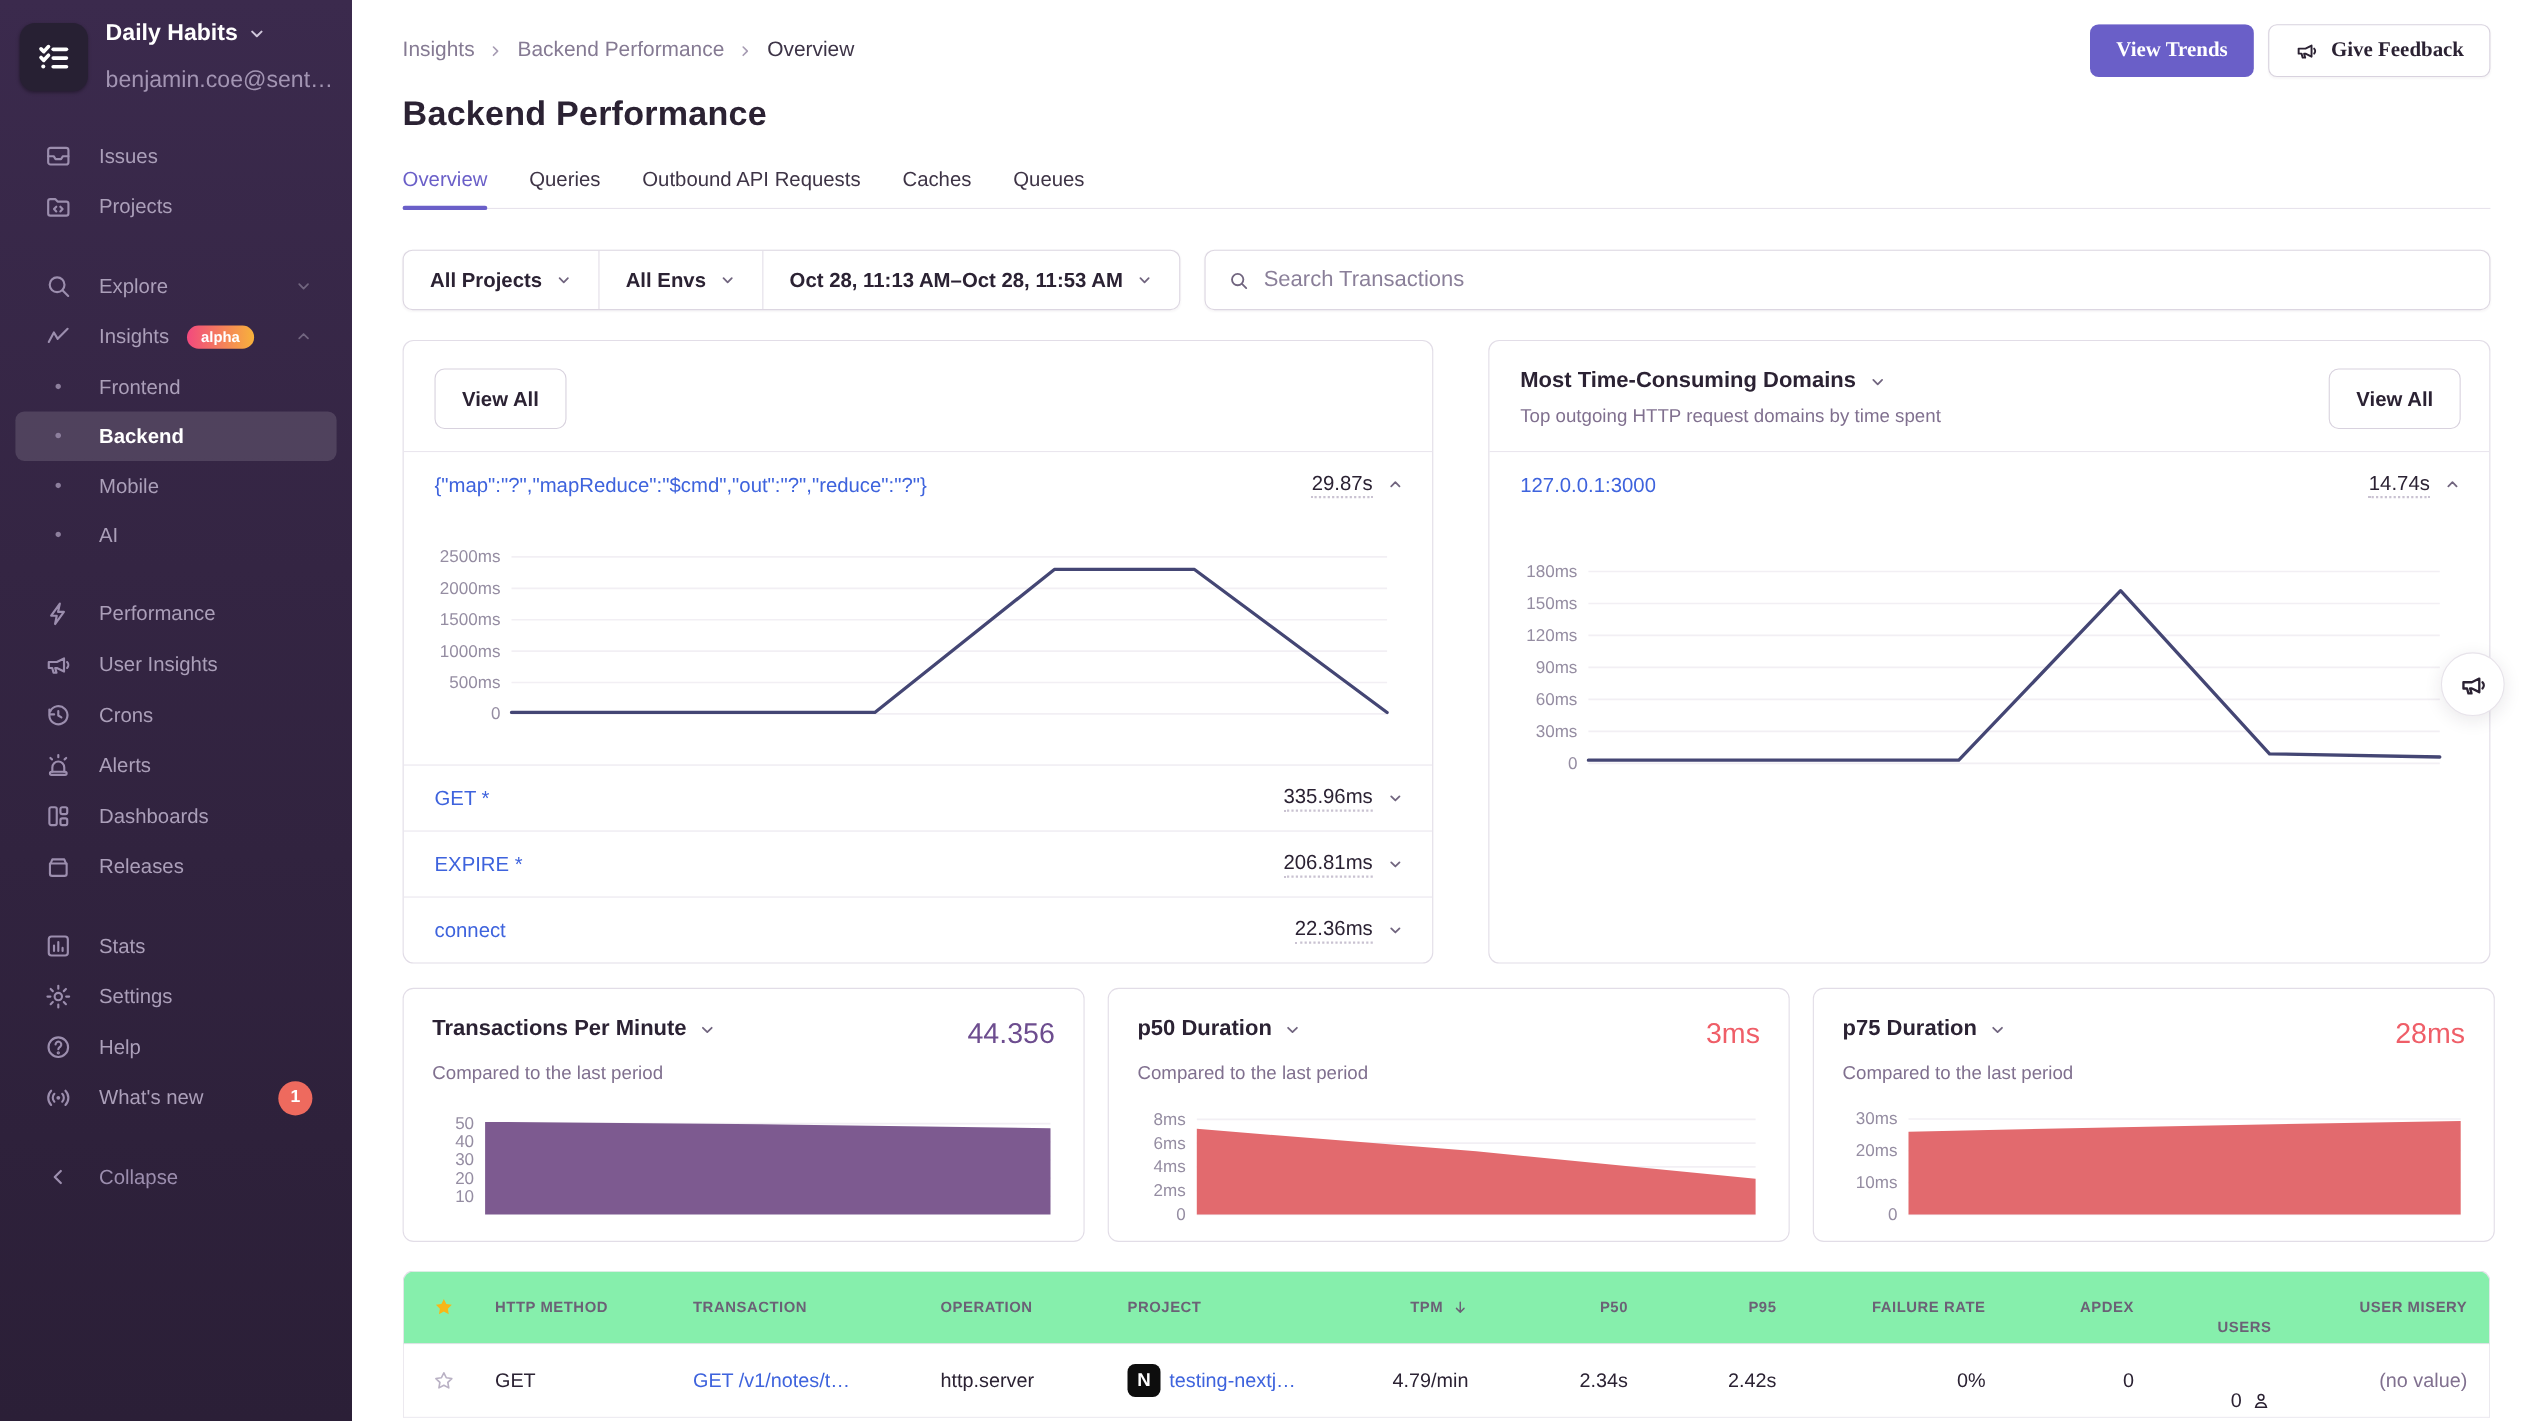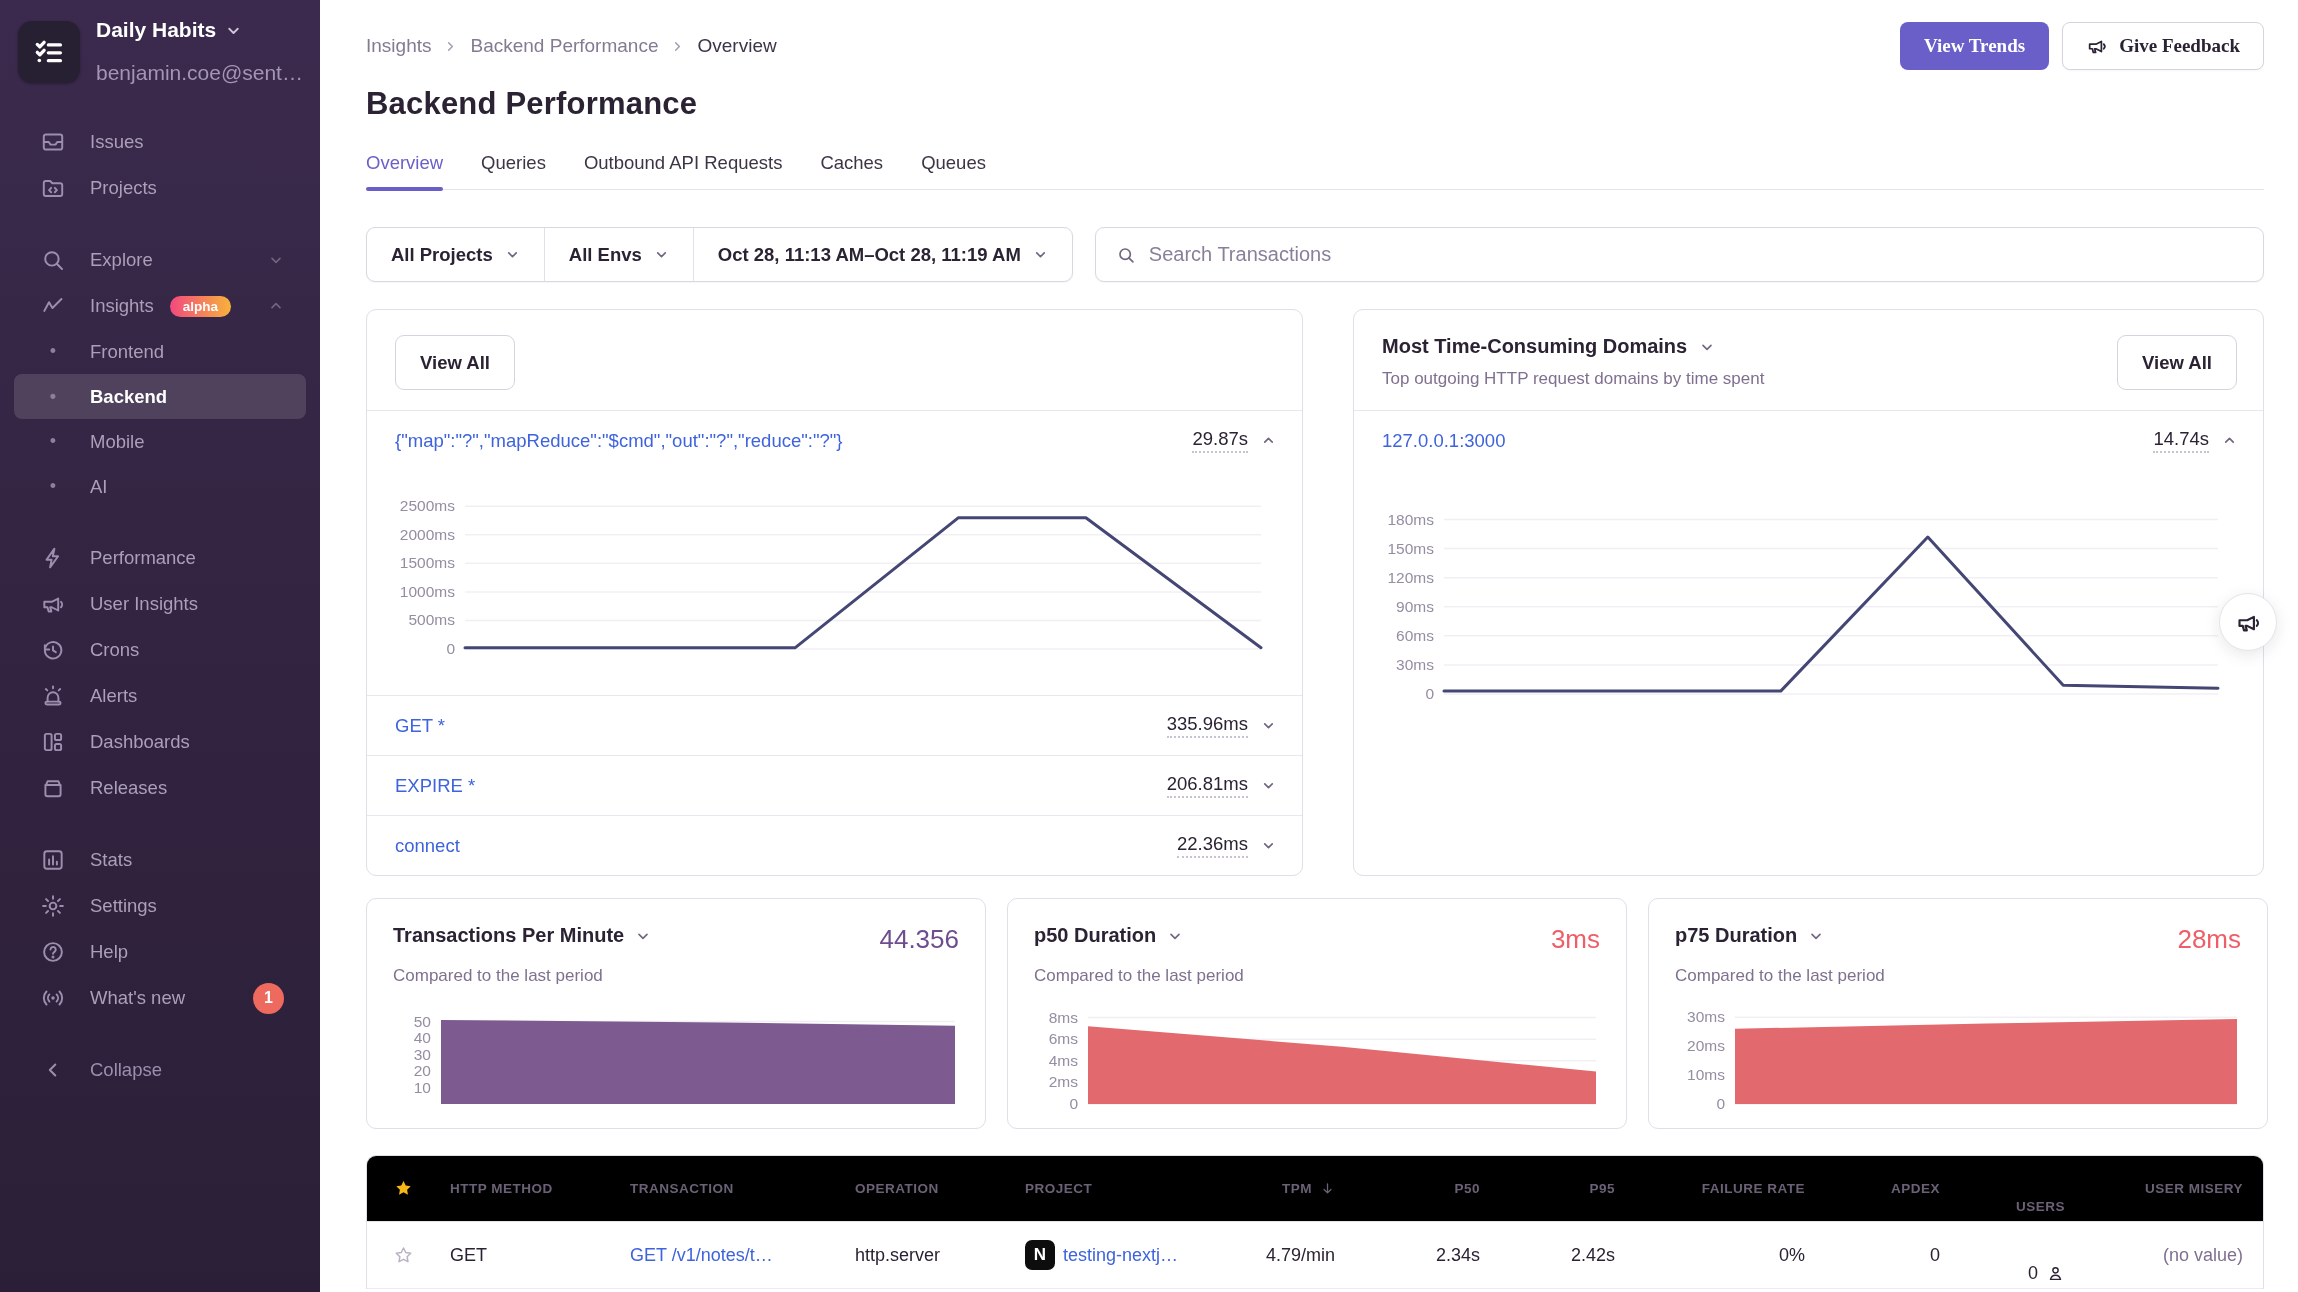--- a/index.html
+++ b/index.html
@@ -120,21 +120,21 @@
   .card-head { display:flex; justify-content:space-between; align-items:flex-start; }
   .card-title-row { display:flex; align-items:center; gap:11px; }
   .card-title { font-size:20px; font-weight:bold; color:#2b2233; }
   .card-value { font-size:26px; }
   .card-sub { font-size:17px; color:#80708f; margin-top:11px; }
   .card-chart { margin-top:16px; }
 
   
   .table-wrap { margin-top:26px; border:1px solid #e2dde7; border-bottom:none; border-radius:10px 10px 0 0; overflow:hidden; }
   .t-row { display:flex; align-items:center; }
-  .t-head { background:#000000; height:66px; border-bottom:1px solid #e6e2ea; }
+  .t-head { background:#86efac; height:66px; border-bottom:1px solid #e6e2ea; }
   .t-head .t-cell { font-size:13.5px; font-weight:bold; color:#6b6176; letter-spacing:.5px; text-transform:uppercase; }
   .t-body-row { height:67px; background:#fff; border-bottom:1px solid #edeaf1; }
   .t-cell { padding:0 10px; display:flex; align-items:center; gap:8px; font-size:18px; }
   .c-star { width:73px; justify-content:center; }
   .c-method { width:180px; }
   .c-transaction { width:225px; }
   .c-operation { width:170px; }
   .c-project { width:200px; }
   .c-tpm { width:130px; justify-content:flex-end; text-align:right; }
   .c-p50 { width:145px; justify-content:flex-end; }
@@ -426,21 +426,21 @@
       </div>
       <div class="filter-item">
         <span>All Envs</span>
         <span class="chev">
           <svg width="15" height="15" viewBox="0 0 24 24" fill="none" stroke="currentColor" stroke-width="2.6" stroke-linecap="round" stroke-linejoin="round">
               <path d="M6 9.5l6 6 6-6"></path>
             </svg>
         </span>
       </div>
       <div class="filter-item">
-        <span>Oct 28, 11:13 AM–Oct 28, 11:19 AM</span>
+        <span>Oct 28, 11:13 AM–Oct 28, 11:53 AM</span>
         <span class="chev">
           <svg width="15" height="15" viewBox="0 0 24 24" fill="none" stroke="currentColor" stroke-width="2.6" stroke-linecap="round" stroke-linejoin="round">
               <path d="M6 9.5l6 6 6-6"></path>
             </svg>
         </span>
       </div>
     </div>
     <div class="search-box">
       <span class="chev" style="color:#71657f;">
         <svg width="20" height="20" viewBox="0 0 24 24" fill="none" stroke="currentColor" stroke-width="2" stroke-linecap="round">

